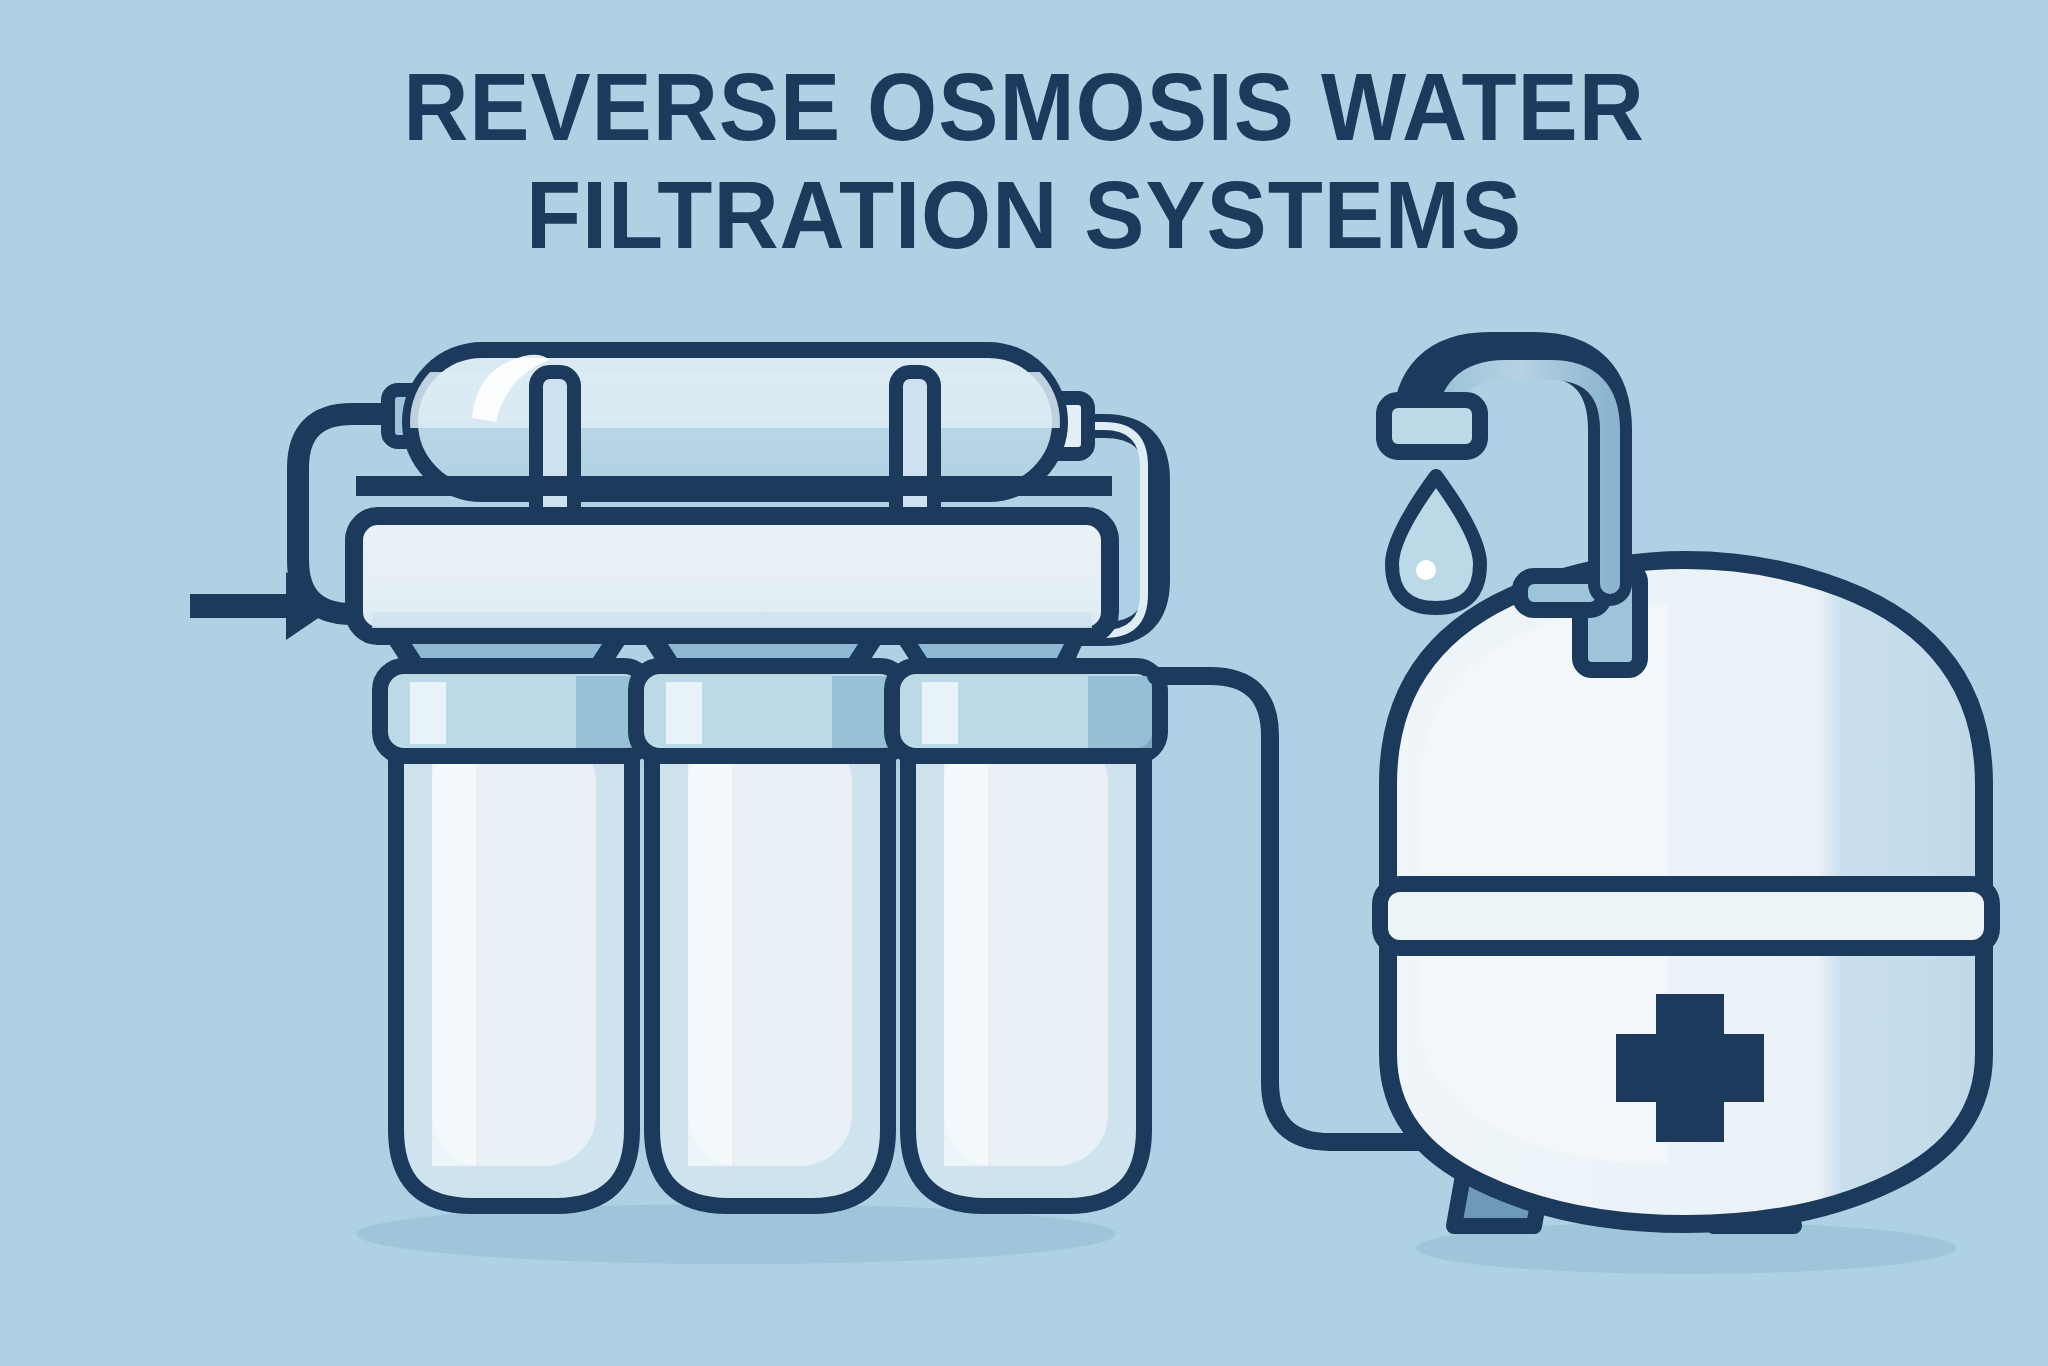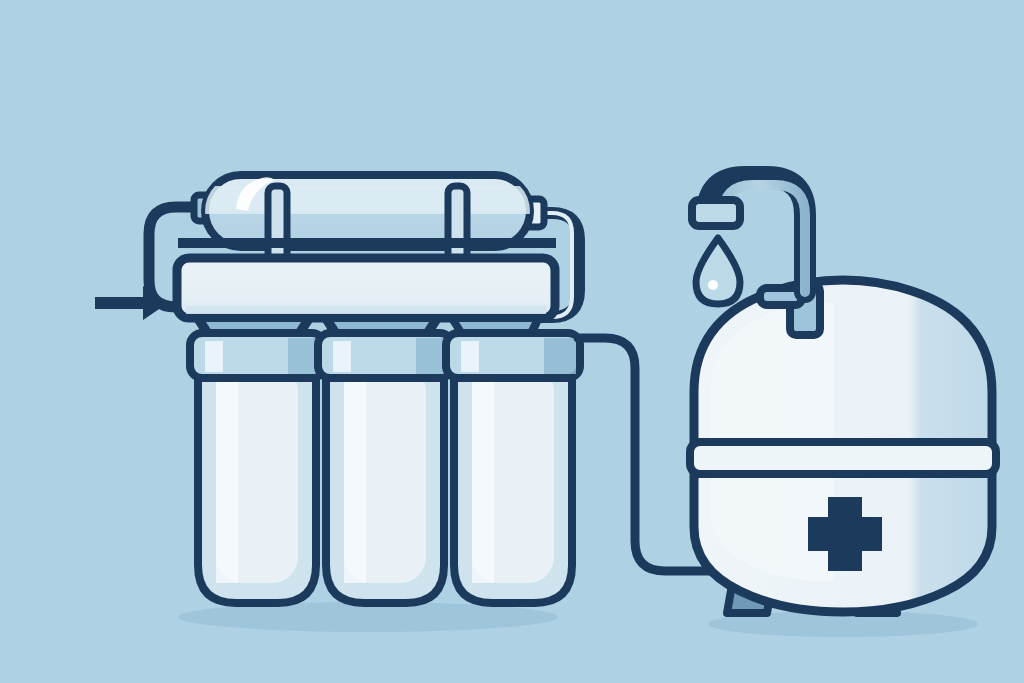--- a/index.html
+++ b/index.html
@@ -44,20 +44,24 @@
     position: absolute;
     top: 0;
     left: 0;
   }
 </style>
 </head>
 <body>
 
 <div id="stage">
 
+  <div id="title-block">
+    <span class="title-line">REVERSE OSMOSIS WATER</span>
+    <span class="title-line">FILTRATION SYSTEMS</span>
+  </div>
 
   <svg id="illustration" width="1024" height="683" viewBox="0 0 1024 683">
 
     <defs>
       <linearGradient id="tubeGrad" x1="0" y1="0" x2="0" y2="1">
         <stop offset="0%" stop-color="#dceaf3"></stop>
         <stop offset="48%" stop-color="#d3e6f0"></stop>
         <stop offset="52%" stop-color="#b9d6e6"></stop>
         <stop offset="100%" stop-color="#b0d0e2"></stop>
       </linearGradient>

